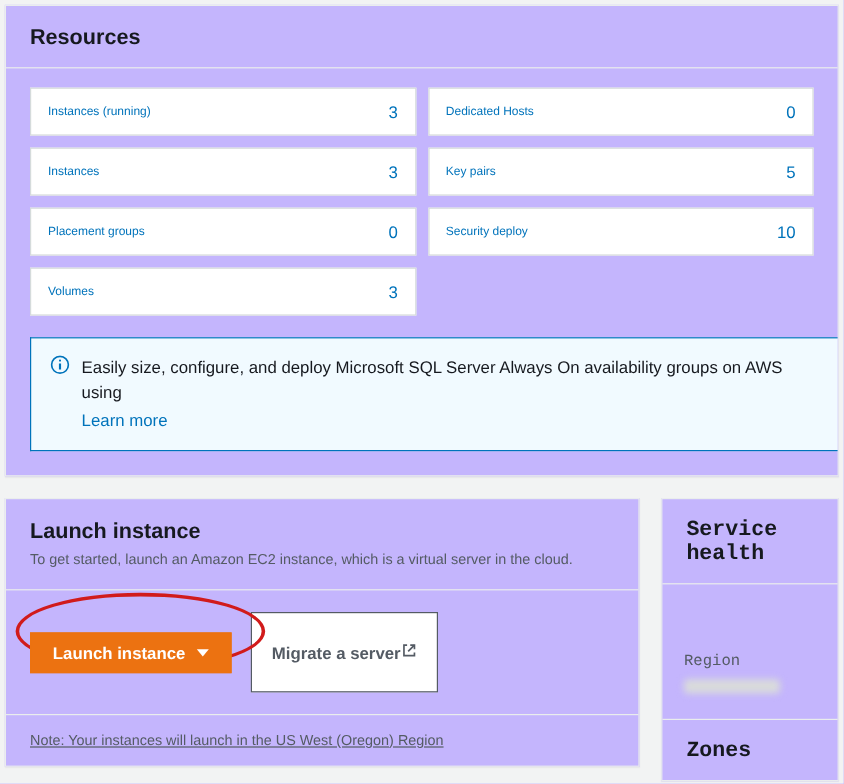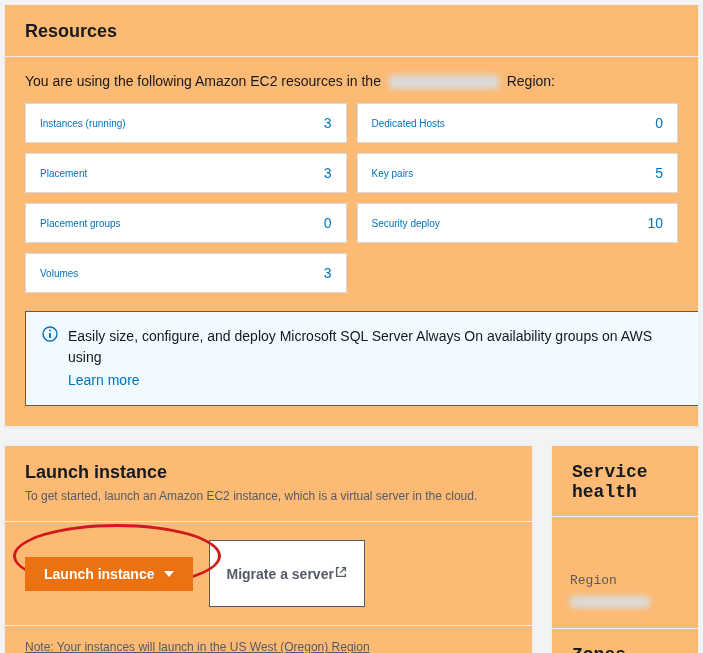--- a/index.html
+++ b/index.html
@@ -7,21 +7,21 @@
       font-family: "Amazon Ember", "Helvetica Neue", Arial, sans-serif;
       background: #f2f3f3;
       width: 703px;
       height: 653px;
       overflow: hidden;
       padding: 4px;
       font-size: 14px;
       color: #16191f;
     }
     .panel {
-      background: #fdba74;
+      background: #c4b5fd;
       border: 1px solid #eaeded;
       box-shadow: 0 1px 1px rgba(0,0,0,0.05);
       margin-bottom: 18px;
     }
     .panel-header {
       padding: 16px 20px 14px 20px;
       border-bottom: 1px solid #eaeded;
     }
     .panel-title {
       font-size: 18px;
@@ -195,36 +195,31 @@
     .divider { border-top: 1px solid #eaeded; }
   </style>
 </head>
 <body>
 
 <div class="panel">
   <div class="panel-header">
     <div class="panel-title">Resources</div>
   </div>
   <div class="panel-body">
-    <div class="intro">
-      <span>You are using the following Amazon EC2 resources in the</span>
-      <span class="blur"></span>
-      <span>Region:</span>
-    </div>
     <div class="resource-grid">
       <a class="resource-item">
         <span class="resource-label">Instances (running)</span>
         <span class="resource-count">3</span>
       </a>
       <a class="resource-item">
         <span class="resource-label">Dedicated Hosts</span>
         <span class="resource-count">0</span>
       </a>
       <a class="resource-item">
-        <span class="resource-label">Placement</span>
+        <span class="resource-label">Instances</span>
         <span class="resource-count">3</span>
       </a>
       <a class="resource-item">
         <span class="resource-label">Key pairs</span>
         <span class="resource-count">5</span>
       </a>
       <a class="resource-item">
         <span class="resource-label">Placement groups</span>
         <span class="resource-count">0</span>
       </a>

